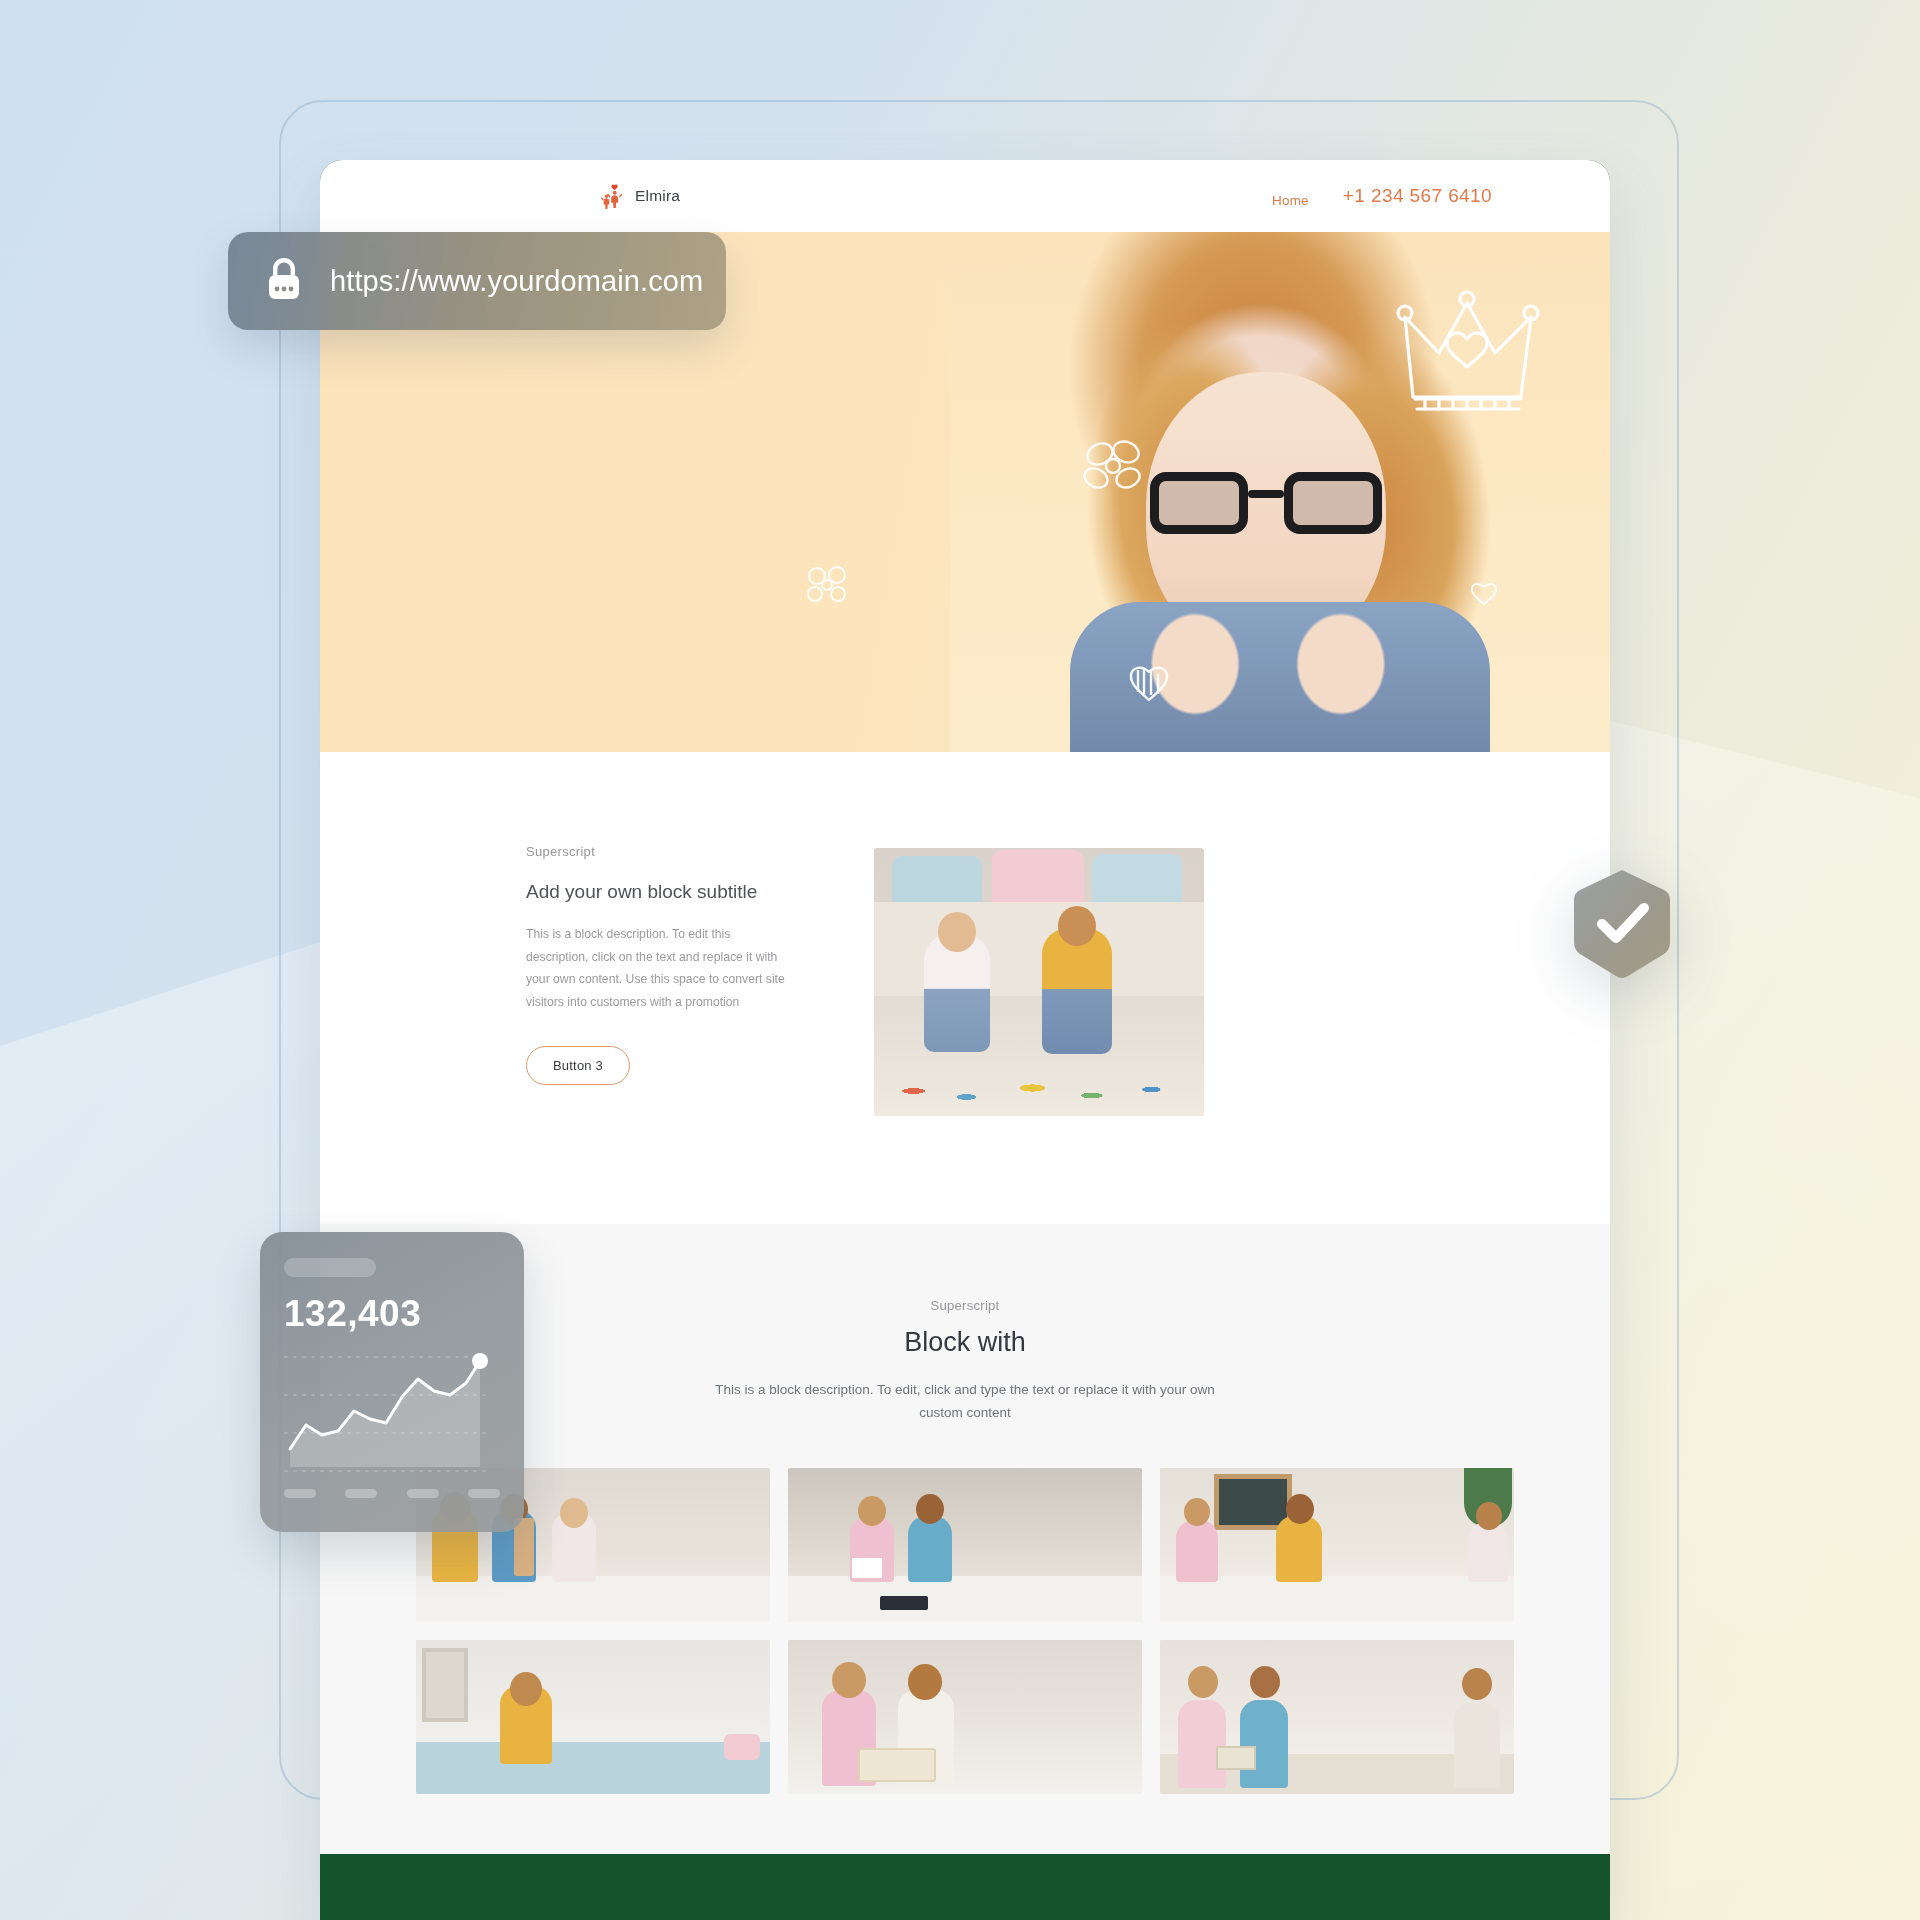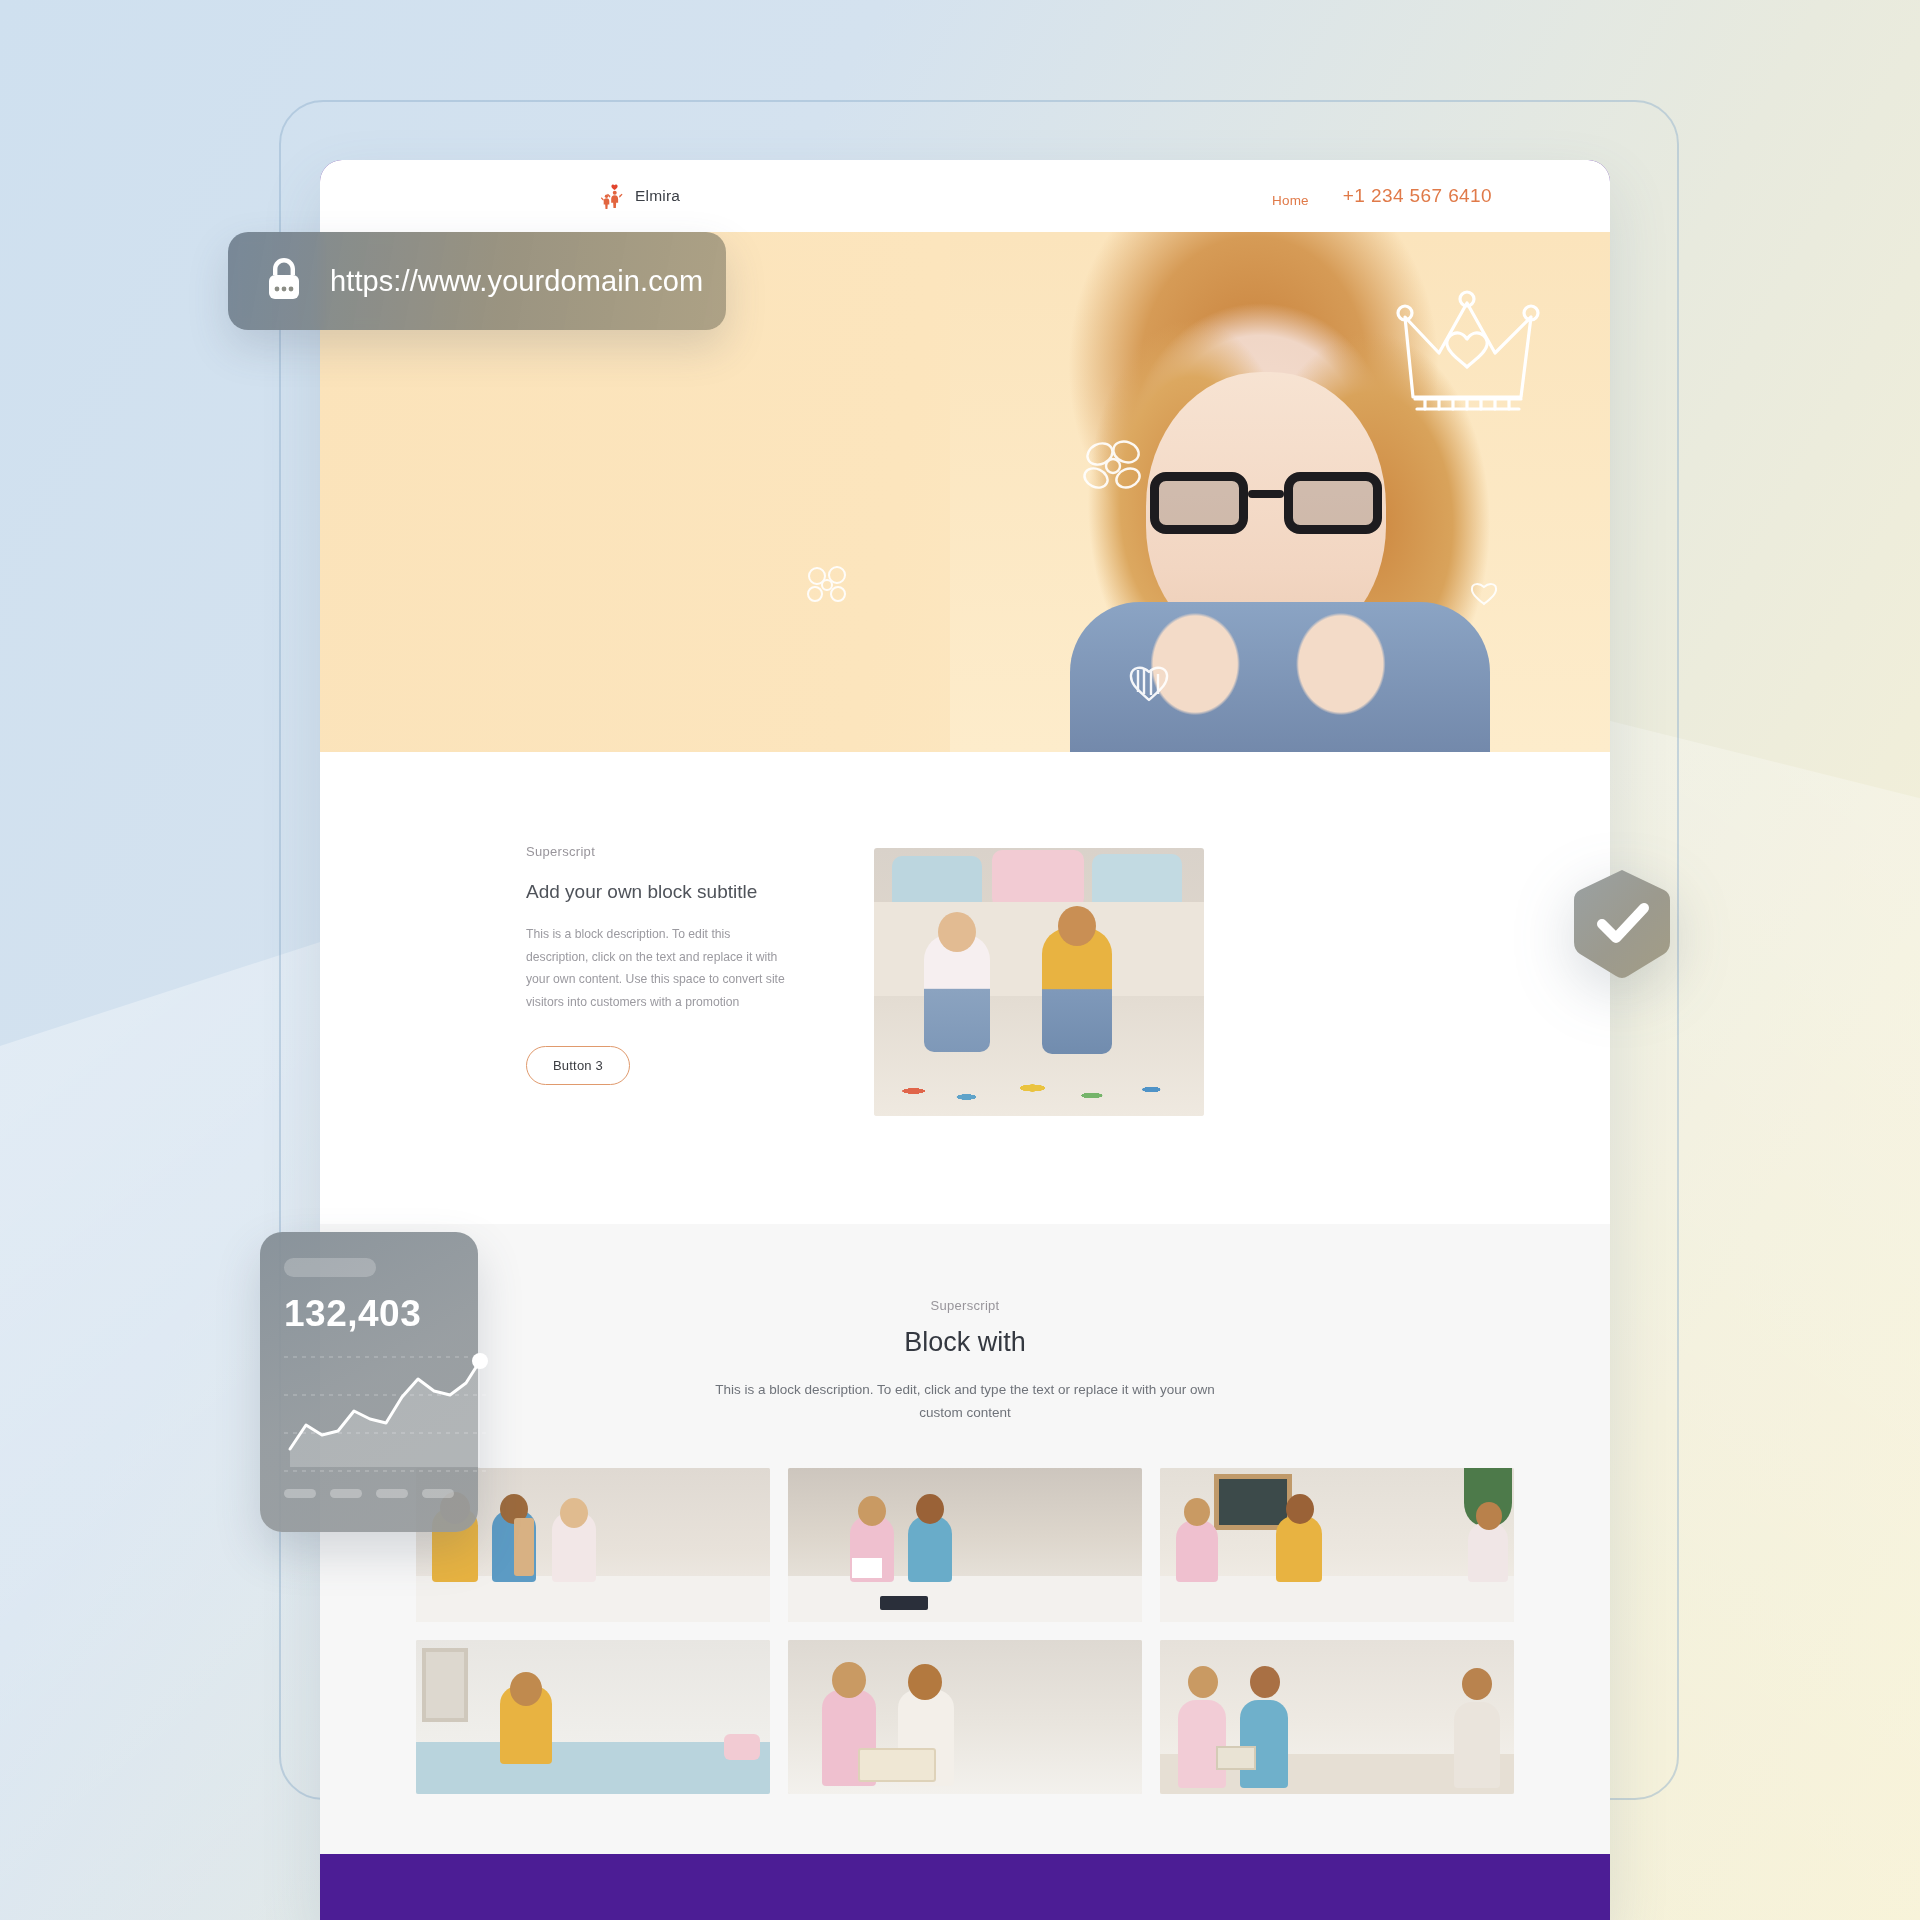--- a/index.html
+++ b/index.html
@@ -37,21 +37,21 @@
     border: 2px solid rgba(141,176,205,.45);
     border-radius: 44px;
     background: transparent;
   }
 
   
   .site-card {
     position: absolute;
     left: 320px; top: 160px;
     width: 1290px; height: 1760px;
-    background: #4c1d95;
+    background: #14532d;
     border-radius: 22px 22px 0 0;
     overflow: hidden;
     box-shadow: 0 26px 60px rgba(90,110,135,.16);
   }
 
   
   .site-nav {
     height: 72px;
     background: #fff;
     display: flex;
@@ -179,21 +179,21 @@
     display: flex; align-items: center; gap: 26px;
     padding: 0 36px;
     box-shadow: 0 18px 40px rgba(70,85,105,.18);
     backdrop-filter: blur(6px);
   }
   .url-text { color: #fff; font-size: 29px; letter-spacing: .1px; white-space: nowrap; }
 
   
   .stat-card {
     position: absolute; left: 260px; top: 1232px;
-    width: 218px; height: 300px; border-radius: 22px;
+    width: 264px; height: 300px; border-radius: 22px;
     background: linear-gradient(150deg, rgba(132,142,150,.94) 0%, rgba(146,152,156,.93) 50%, rgba(150,154,156,.92) 100%);
     padding: 26px 24px 20px 24px;
     box-shadow: 0 20px 46px rgba(70,85,105,.20);
   }
   .stat-bar { width: 92px; height: 19px; border-radius: 10px; background: rgba(255,255,255,.22); }
   .stat-value { color: #fff; font-size: 37px; font-weight: bold; margin-top: 16px; letter-spacing: .5px; }
   .stat-chart { margin-top: 12px; position: relative; height: 132px; }
   .stat-foot { display: flex; justify-content: space-between; margin-top: 10px; }
   .stat-foot span { width: 32px; height: 9px; border-radius: 5px; background: rgba(255,255,255,.30); }
 

